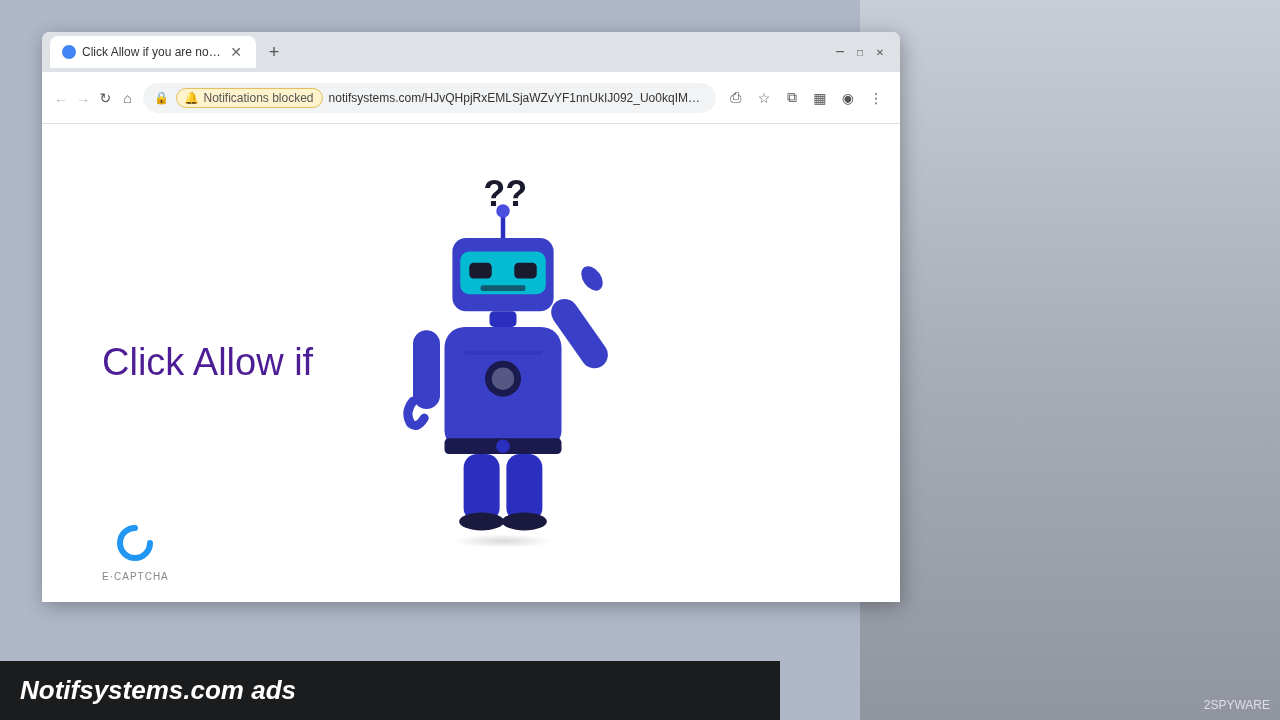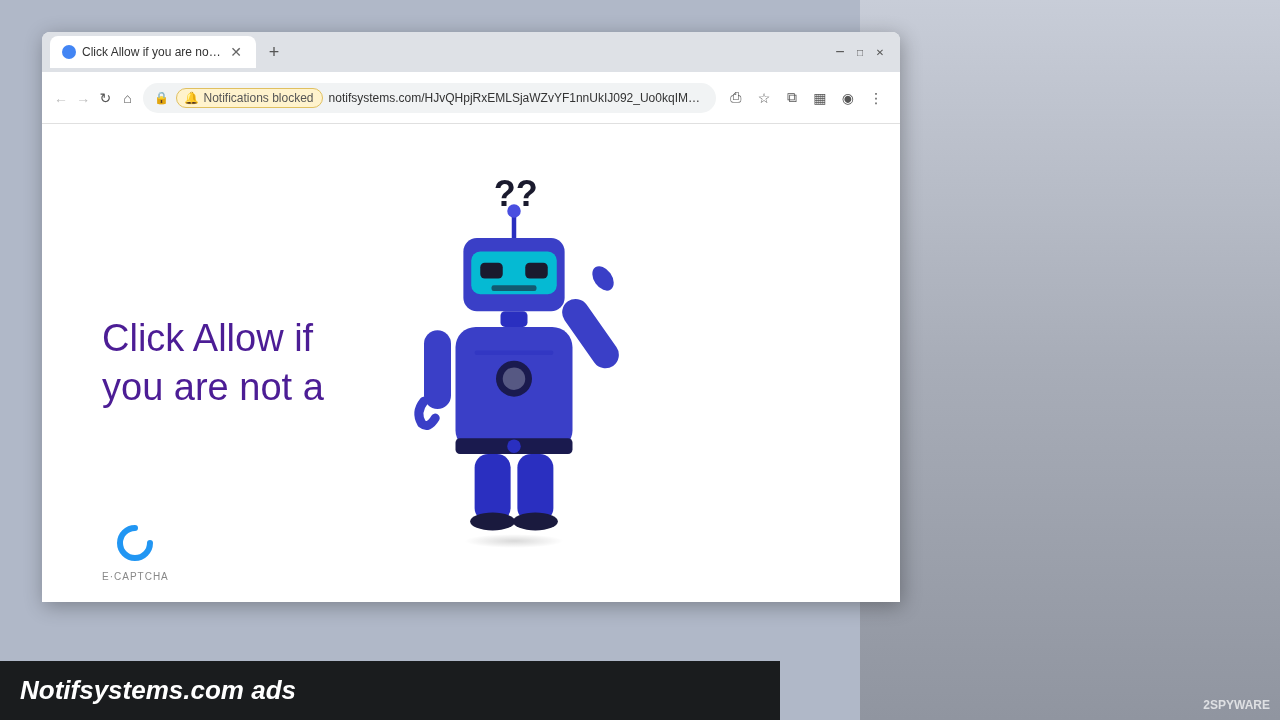--- a/index.html
+++ b/index.html
@@ -289,21 +289,21 @@
       text-align: center;
     }
 
     
     .watermark {
       position: absolute;
       bottom: 8px;
       right: 10px;
       font-size: 12px;
       color: rgba(255,255,255,0.7);
-      font-weight: bold;
+      font-weight: normal;
       z-index: 30;
     }
 
     
     .right-bg {
       position: absolute;
       right: 0;
       top: 0;
       width: 420px;
       height: 720px;
@@ -356,21 +356,20 @@
       <div class="addr-btn">◉</div>
       <div class="addr-btn">⋮</div>
     </div>
   </div>
 
   <div class="page-content">
     <div class="page-inner">
 
       <div class="main-message">
         <div>Click Allow if</div>
-        <div>you are not a</div>
       </div>
 
       <div class="robot-container">
         <div class="question-marks">??</div>
 
         <svg class="robot-svg" viewBox="0 0 180 320" xmlns="http://www.w3.org/2000/svg">
 
           <rect x="45" y="40" width="90" height="65" rx="12" fill="#3a3fc7"></rect>
 
           <rect x="52" y="52" width="76" height="38" rx="8" fill="#00c8d4" opacity="0.9"></rect>

